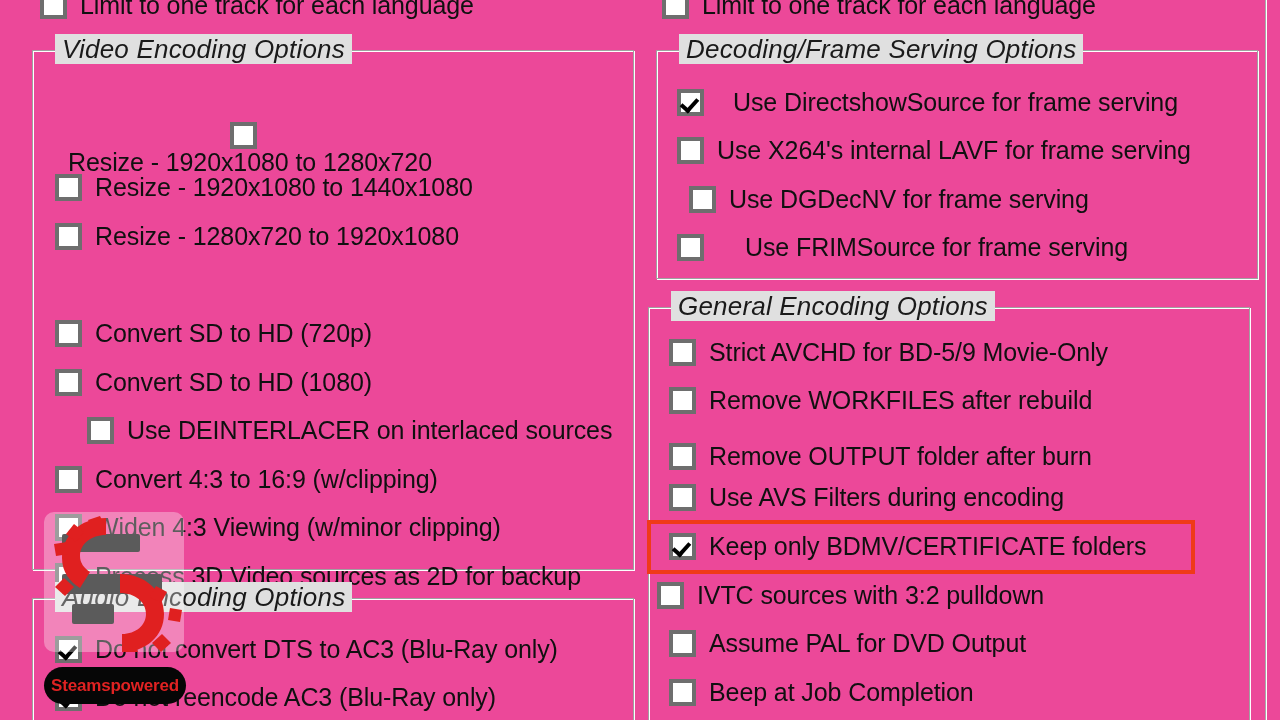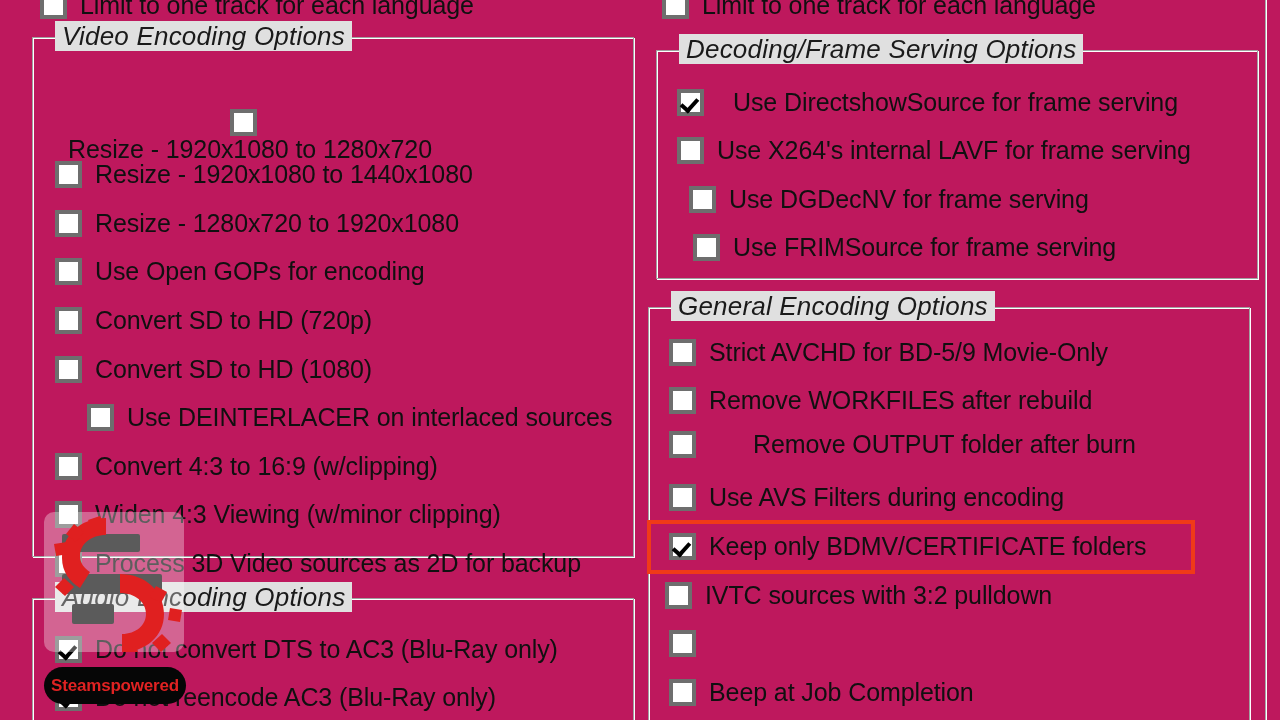--- a/index.html
+++ b/index.html
@@ -5,21 +5,21 @@
 <style>
   html,body{margin:0;padding:0;}
   body{
     width:1280px;height:720px;overflow:hidden;position:relative;
     background:#e0e0e0;
     font-family:"Liberation Sans", sans-serif;
     -webkit-font-smoothing:none;
   }
 
   
-  #panel{position:absolute;left:0;top:0;width:1280px;height:720px;background:#be185d;}
+  #panel{position:absolute;left:0;top:0;width:1280px;height:720px;background:#ec4899;}
 
   
   .panel-edge{position:absolute;top:0;width:2px;height:720px;
               background:linear-gradient(to right,#a9a9a9 0 1px,#ffffff 1px 2px);}
 
   
   .toprow{position:absolute;height:22px;overflow:hidden;}
 
   
   .group{position:absolute;border:1px solid #a0a0a0;
@@ -67,37 +67,33 @@
       </div>
     </div>
   <div class="toprow" id="toprow-right" style="left:662px;top:0;width:600px;">
       <div class="row" style="left: 0px; top: -12px;">
         <span class="cb"></span>
         <span class="lbl">Limit to one track for each language</span>
       </div>
     </div>
 
   <div id="groups-host">
-      <div class="group" style="left: 32px; top: 37px; width: 600px; height: 518px;">
+      <div class="group" style="left: 32px; top: 50px; width: 600px; height: 518px;">
         <div class="group-title">Video Encoding Options</div>
         <div class="row" style="left: 22px; top: 71px; flex-direction: column;">
           <span class="cb"></span>
           <span class="lbl">Resize  - 1920x1080 to 1280x720</span>
         </div>
         <div class="row" style="left: 22px; top: 119.6px;">
           <span class="cb"></span>
           <span class="lbl">Resize  - 1920x1080 to 1440x1080</span>
         </div>
         <div class="row" style="left: 22px; top: 168.2px;">
           <span class="cb"></span>
           <span class="lbl">Resize  - 1280x720 to 1920x1080</span>
-        </div>
-        <div class="row" style="left: 22px; top: 216.8px;">
-          <span class="cb"></span>
-          <span class="lbl">Use Open GOPs for encoding</span>
         </div>
         <div class="row" style="left: 22px; top: 265.4px;">
           <span class="cb"></span>
           <span class="lbl">Convert SD to HD (720p)</span>
         </div>
         <div class="row" style="left: 22px; top: 314px;">
           <span class="cb"></span>
           <span class="lbl">Convert SD to HD (1080)</span>
         </div>
         <div class="row" style="left: 22px; top: 362.6px; padding-left: 32px;">
@@ -135,54 +131,55 @@
           <span class="lbl">Use DirectshowSource for frame serving</span>
         </div>
         <div class="row" style="left: 20px; top: 82.6px;">
           <span class="cb"></span>
           <span class="lbl">Use X264's internal LAVF for frame serving</span>
         </div>
         <div class="row" style="left: 20px; top: 131.2px; padding-left: 12px;">
           <span class="cb"></span>
           <span class="lbl">Use DGDecNV for frame serving</span>
         </div>
-        <div class="row" style="left: 36px; top: 179.8px;">
+        <div class="row" style="left: 20px; top: 179.8px; gap: 28px;">
           <span class="cb"></span>
           <span class="lbl">Use FRIMSource for frame serving</span>
         </div>
       </div>
       <div class="group" style="left: 648px; top: 307px; width: 600px; height: 421px;">
         <div class="group-title">General Encoding Options</div>
         <div class="row" style="left: 20px; top: 27px;">
           <span class="cb"></span>
           <span class="lbl">Strict AVCHD for BD-5/9 Movie-Only</span>
         </div>
         <div class="row" style="left: 20px; top: 75.6px;">
           <span class="cb"></span>
           <span class="lbl">Remove WORKFILES after rebuild</span>
         </div>
-        <div class="row" style="left: 20px; top: 119px; gap: 44px;">
+        <div class="row" style="left: 20px; top: 131px;">
           <span class="cb"></span>
           <span class="lbl">Remove OUTPUT folder after burn</span>
         </div>
         <div class="row" style="left: 20px; top: 172.8px;">
           <span class="cb"></span>
           <span class="lbl">Use AVS Filters during encoding</span>
         </div>
         <div class="row" style="left: 20px; top: 221.4px;">
           <span class="cb checked"></span>
           <span class="lbl">Keep only BDMV/CERTIFICATE folders</span>
         </div>
         <div class="hl-box" style="left: -2px; top: 212.4px; width: 548px; height: 54px;"></div>
-        <div class="row" style="left: 16px; top: 270px;">
+        <div class="row" style="left: 8px; top: 270px;">
           <span class="cb"></span>
           <span class="lbl">IVTC sources with 3:2 pulldown</span>
         </div>
         <div class="row" style="left: 20px; top: 318.6px;">
           <span class="cb"></span>
+          <span class="lbl">Assume PAL for DVD Output</span>
         </div>
         <div class="row" style="left: 20px; top: 367.2px;">
           <span class="cb"></span>
           <span class="lbl">Beep at Job Completion</span>
         </div>
       </div>
     </div>
 
   <div class="panel-edge" style="left:1265px;"></div>
 

